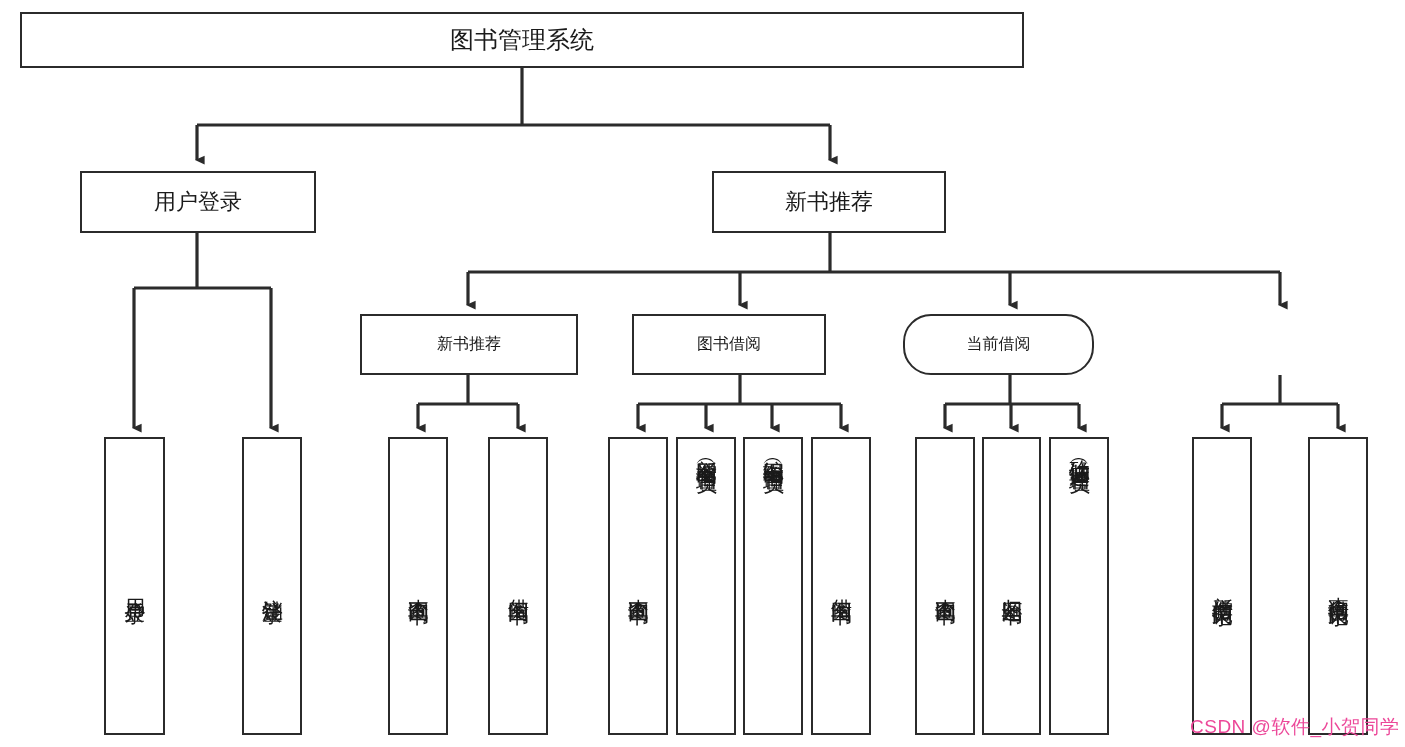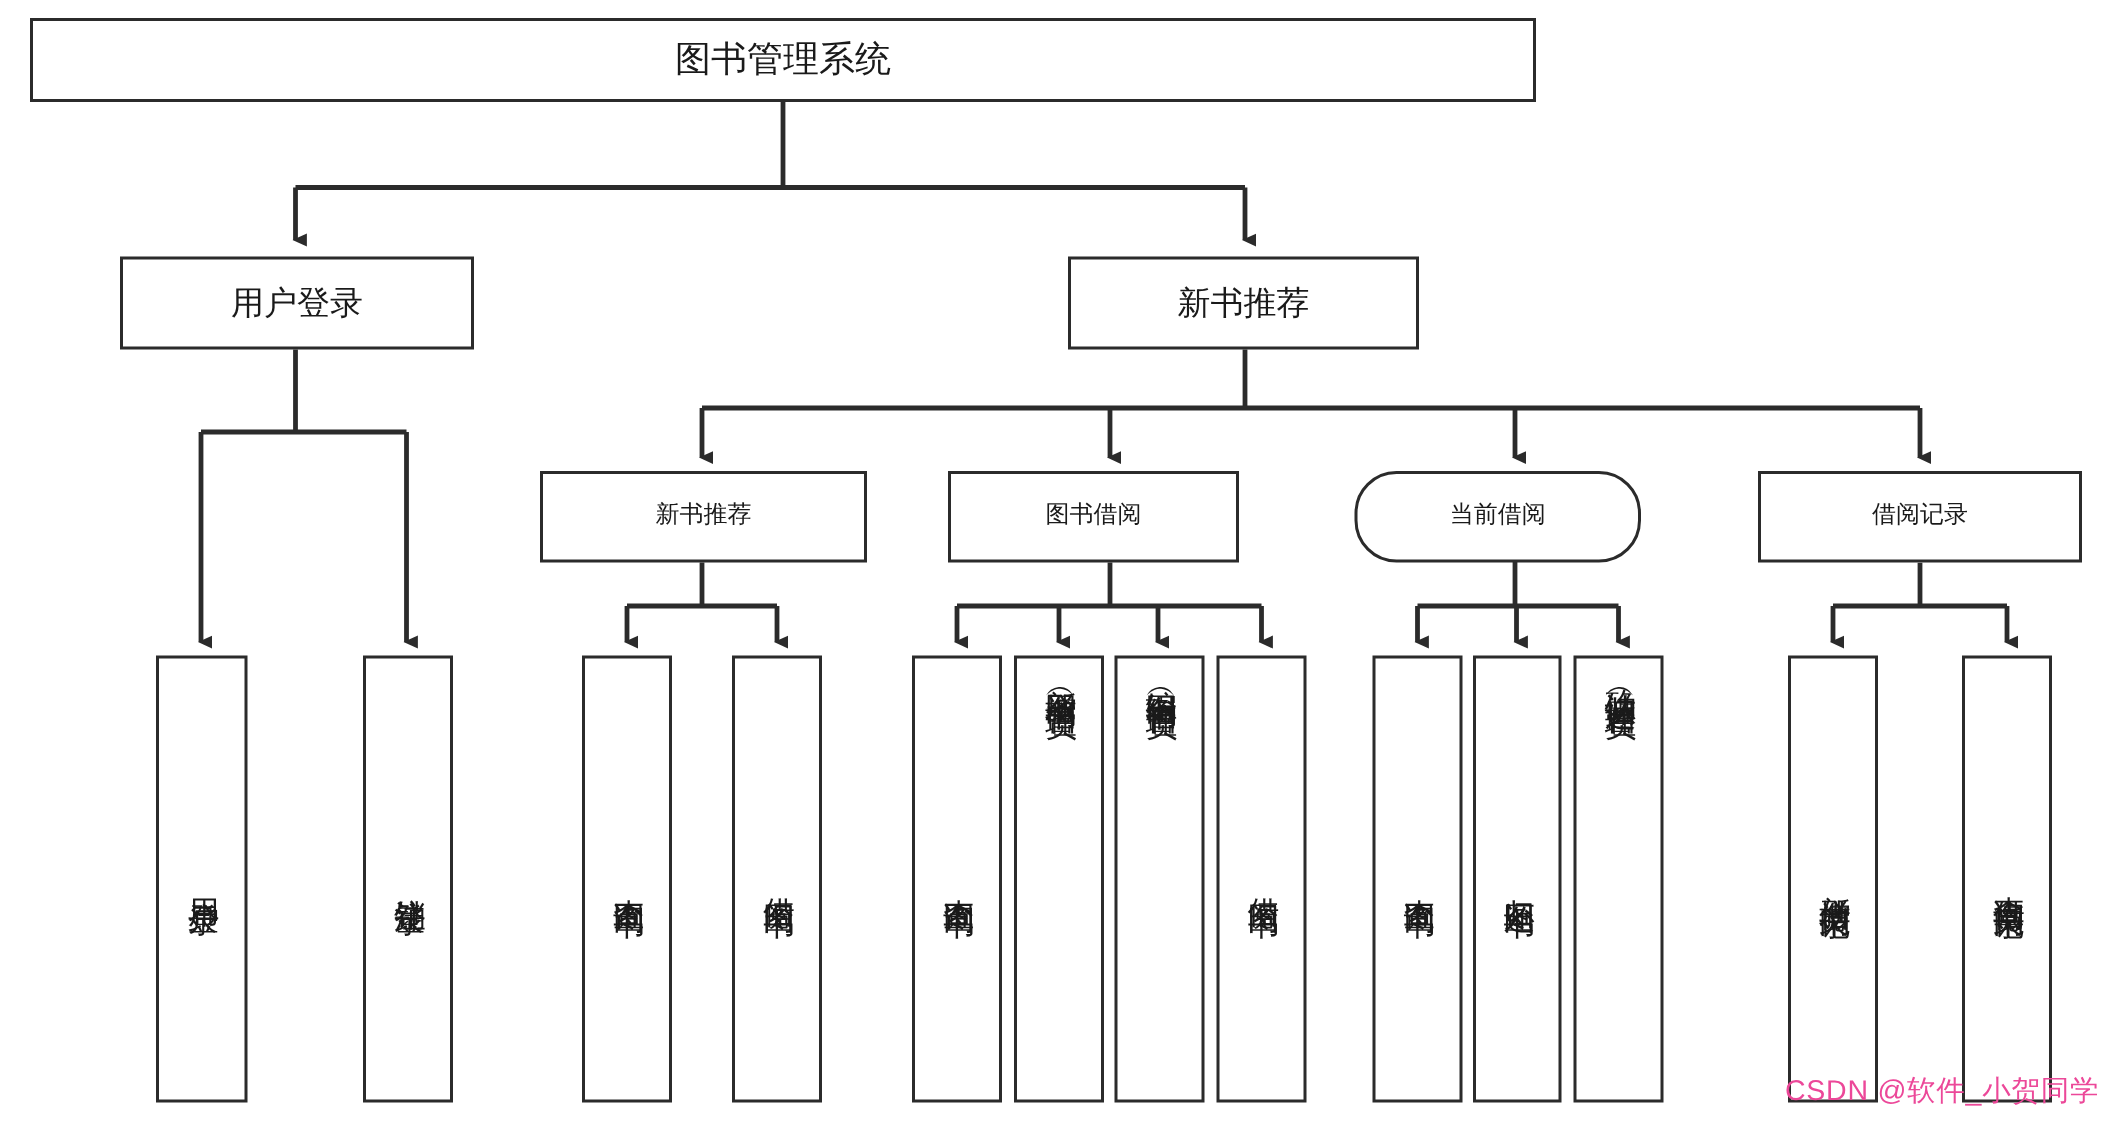--- a/index.html
+++ b/index.html
@@ -133,23 +133,20 @@
 
   <div class="node-box level-3" style="left:360px; top:314px; width:218px; height:61px;">
     <span class="node-label">新书推荐</span>
   </div>
   <div class="node-box level-3" style="left:632px; top:314px; width:194px; height:61px;">
     <span class="node-label">图书借阅</span>
   </div>
   <div class="node-box level-3" style="left:903px; top:314px; width:191px; height:61px;border-radius:28px;">
     <span class="node-label">当前借阅</span>
   </div>
-  <div class="node-box level-3" style="left:1172px; top:314px; width:216px; height:61px;">
-    <span class="node-label">借阅记录</span>
-  </div>
 
   <div class="node-box leaf center-v" style="left:104px; top:437px; width:61px; height:298px;">
     <span class="node-label">用户登录</span>
   </div>
   <div class="node-box leaf center-v" style="left:242px; top:437px; width:60px; height:298px;">
     <span class="node-label">注销登录</span>
   </div>
 
   <div class="node-box leaf center-v" style="left:388px; top:437px; width:60px; height:298px;">
     <span class="node-label">查询图书</span>

